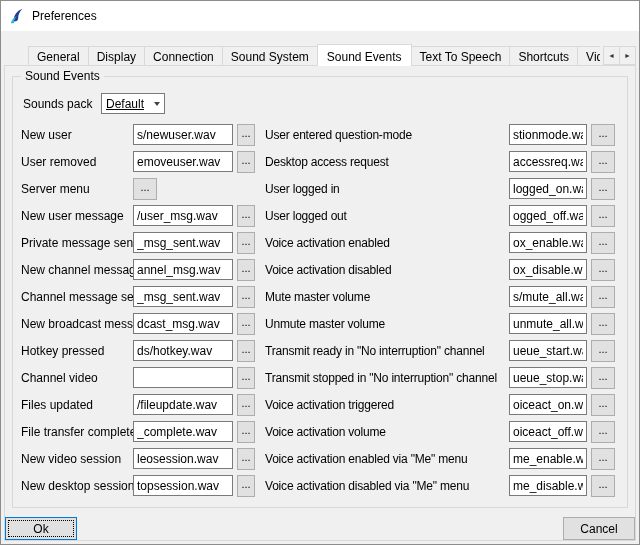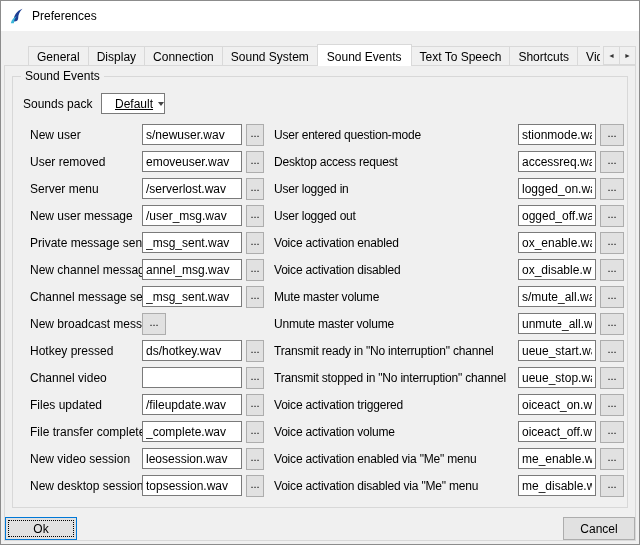--- a/index.html
+++ b/index.html
@@ -54,30 +54,30 @@
   .group-legend {
     position:absolute; top:-8px; left:8px; background:#f0f0f0; padding:0 4px; font-size:12px;
   }
 
   .packrow { display:flex; align-items:center; margin:2px 0 7px 2px; height:21px; }
   .packrow .plbl { flex:0 0 78px; }
   .combo {
     width:64px; height:21px; border:1px solid #7a7a7a; background:#fff;
     display:flex; align-items:center; cursor:default;
   }
-  .combo .val { flex:1; padding-left:13px;text-decoration:underline; }
+  .combo .val { flex:1; padding-left:4px;text-decoration:underline; }
   .combo .arr { flex:0 0 15px; display:flex; justify-content:center; align-items:center; }
   .combo .arr i {
     display:block; width:0; height:0;
     border-left:3.5px solid transparent; border-right:3.5px solid transparent;
     border-top:4px solid #444;
   }
 
   
-  .events { display:flex; margin-top:2px;margin-left:9px; }
+  .events { display:flex; margin-top:2px; }
   .col { display:flex; flex-direction:column; }
   .col.left  { width:234px; margin-right:10px; }
   .col.right { flex:1; }
   .row { display:flex; align-items:center; height:27px; }
   .lbl { white-space:nowrap; overflow:hidden; }
   .col.left  .lbl { flex:0 0 112px; }
   .col.right .lbl { flex:0 0 244px; letter-spacing:-0.2px; }
   .txt {
     height:21px; border:1px solid #7a7a7a; background:#fff; margin-right:4px;
     padding:1px 3px; font-family:"Liberation Sans", sans-serif; font-size:12px;
@@ -159,21 +159,20 @@
               <input class="txt" type="text" value="s/newuser.wav" style="">
               <button class="browse">...</button>
             </div>
             <div class="row">
               <span class="lbl">User removed</span>
               <input class="txt" type="text" value="emoveuser.wav" style="">
               <button class="browse">...</button>
             </div>
             <div class="row">
               <span class="lbl">Server menu</span>
-              <input class="txt" type="text" value="/serverlost.wav" style="">
               <button class="browse">...</button>
             </div>
             <div class="row">
               <span class="lbl">New user message</span>
               <input class="txt" type="text" value="/user_msg.wav" style="">
               <button class="browse">...</button>
             </div>
             <div class="row">
               <span class="lbl">Private message sent</span>
               <input class="txt" type="text" value="_msg_sent.wav" style="">
@@ -184,20 +183,21 @@
               <input class="txt" type="text" value="annel_msg.wav" style="">
               <button class="browse">...</button>
             </div>
             <div class="row">
               <span class="lbl">Channel message sent</span>
               <input class="txt" type="text" value="_msg_sent.wav" style="">
               <button class="browse">...</button>
             </div>
             <div class="row">
               <span class="lbl">New broadcast message</span>
+              <input class="txt" type="text" value="dcast_msg.wav" style="">
               <button class="browse">...</button>
             </div>
             <div class="row">
               <span class="lbl">Hotkey pressed</span>
               <input class="txt" type="text" value="ds/hotkey.wav" style="">
               <button class="browse">...</button>
             </div>
             <div class="row">
               <span class="lbl">Channel video</span>
               <input class="txt" type="text" style="">

